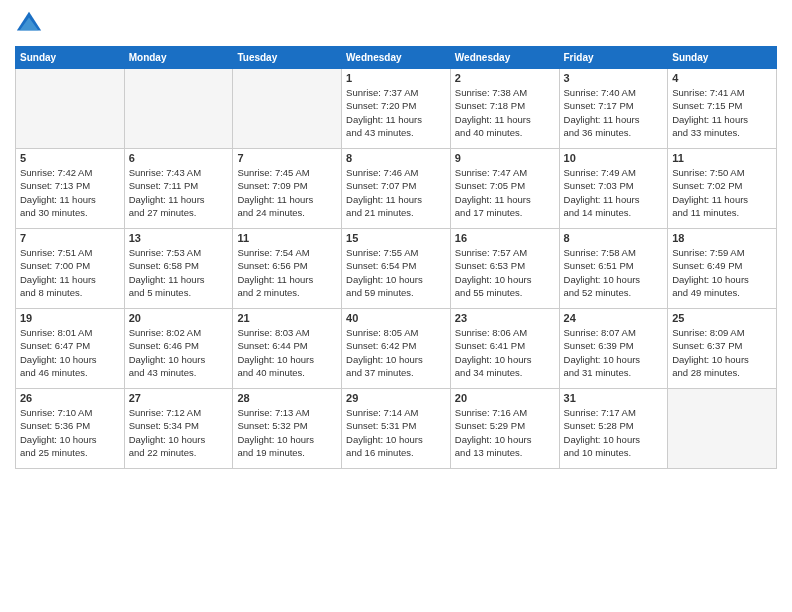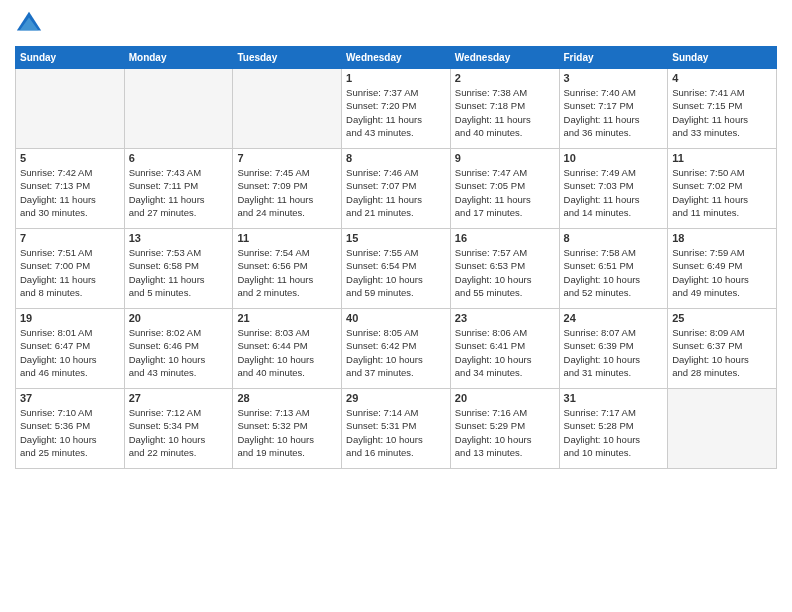--- a/index.html
+++ b/index.html
@@ -227,21 +227,21 @@
             <div class="day-num">24</div>
             <div class="day-info">Sunrise: 8:07 AM<br>Sunset: 6:39 PM<br>Daylight: 10 hours<br>and 31 minutes.</div>
           </td>
           <td>
             <div class="day-num">25</div>
             <div class="day-info">Sunrise: 8:09 AM<br>Sunset: 6:37 PM<br>Daylight: 10 hours<br>and 28 minutes.</div>
           </td>
         </tr>
         <tr>
           <td>
-            <div class="day-num">37</div>
+            <div class="day-num">26</div>
             <div class="day-info">Sunrise: 7:10 AM<br>Sunset: 5:36 PM<br>Daylight: 10 hours<br>and 25 minutes.</div>
           </td>
           <td>
             <div class="day-num">27</div>
             <div class="day-info">Sunrise: 7:12 AM<br>Sunset: 5:34 PM<br>Daylight: 10 hours<br>and 22 minutes.</div>
           </td>
           <td>
             <div class="day-num">28</div>
             <div class="day-info">Sunrise: 7:13 AM<br>Sunset: 5:32 PM<br>Daylight: 10 hours<br>and 19 minutes.</div>
           </td>

